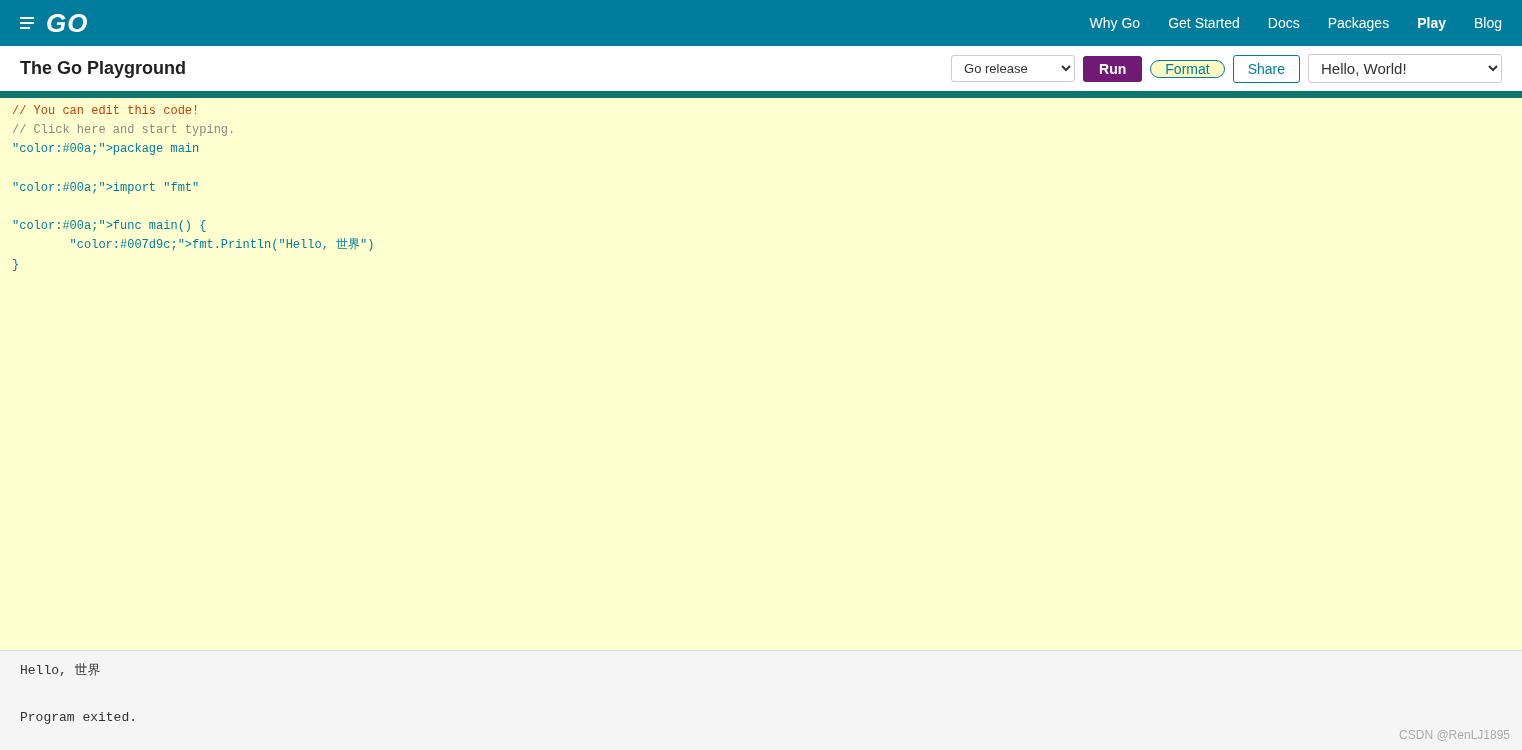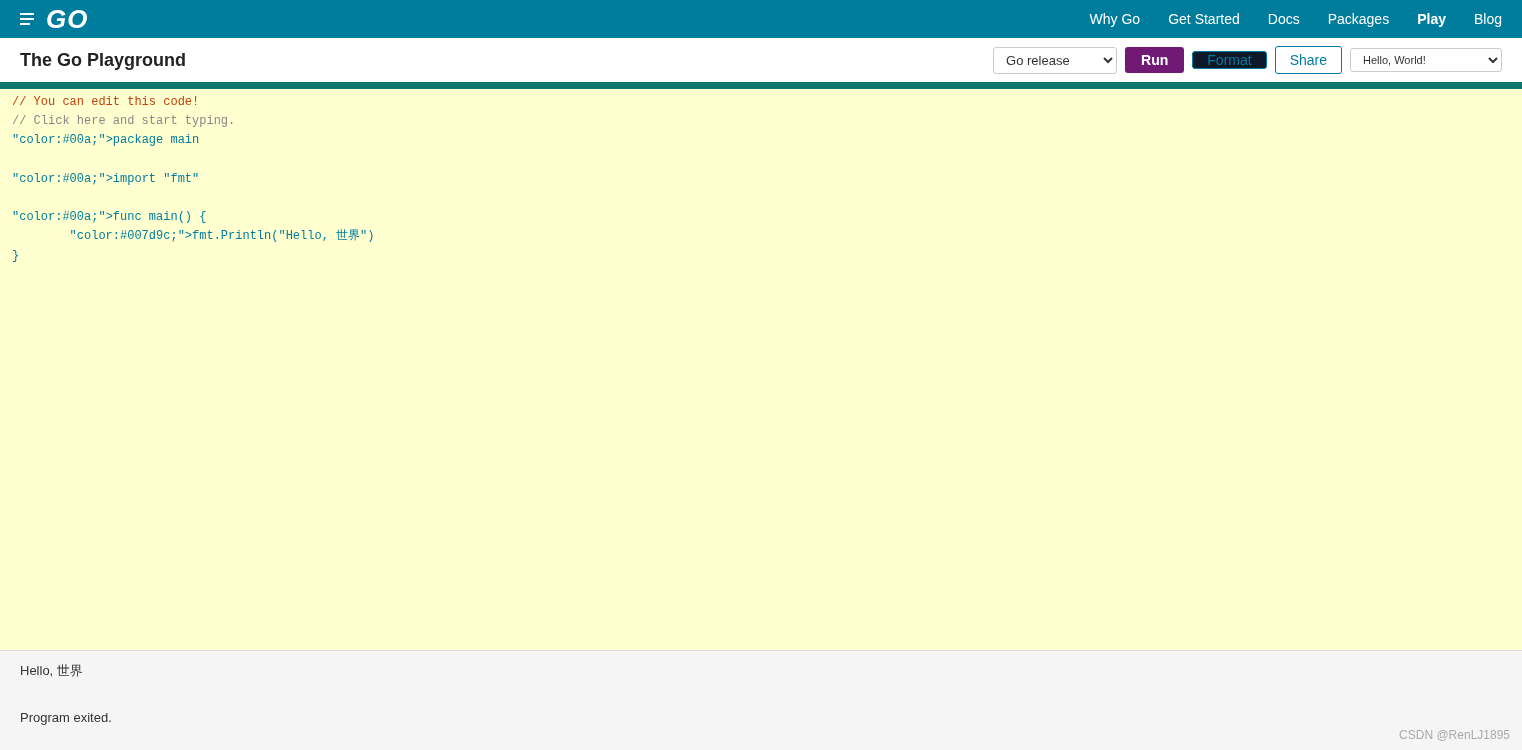--- a/index.html
+++ b/index.html
@@ -4,21 +4,21 @@
   <style>
     * { margin: 0; padding: 0; box-sizing: border-box; }
     body { font-family: Arial, sans-serif; background: #fff; display: flex; flex-direction: column; height: 750px; overflow: hidden; }
 
     
     .navbar {
       background-color: #007d9c;
       display: flex;
       align-items: center;
       padding: 0 20px;
-      height: 38px;
+      height: 46px;
       flex-shrink: 0;
     }
     .navbar-logo {
       display: flex;
       align-items: center;
       gap: 8px;
       color: #fff;
       font-size: 22px;
       font-weight: bold;
       margin-right: auto;
@@ -91,42 +91,42 @@
       background-color: #701a75;
       color: #fff;
       border: none;
       padding: 5px 16px;
       border-radius: 3px;
       font-size: 14px;
       font-weight: bold;
       cursor: pointer;
     }
     .btn-format {
-      background-color: #0f172a;
+      background-color: #fef9c3;
       color: #007d9c;
       border: 1px solid #007d9c;
       padding: 0 14px;
-      border-radius: 3px;
+      border-radius: 11px;
       font-size: 14px;
       cursor: pointer;
     }
     .btn-share {
       background-color: #fff;
       color: #007d9c;
       border: 1px solid #007d9c;
       padding: 5px 14px;
       border-radius: 3px;
       font-size: 14px;
       cursor: pointer;
     }
     .template-select {
       padding: 4px 8px;
       border: 1px solid #ccc;
       border-radius: 3px;
-      font-size: 11px;
+      font-size: 15px;
       background: #fff;
       color: #333;
       min-width: 130px;
       cursor: pointer;
     }
 
     
     .editor-area {
       display: flex;
       flex: 1;
@@ -159,21 +159,21 @@
       background: #ffffd0;
       outline: none;
       border: none;
     }
 
     
     .output-area {
       background: #f5f5f5;
       border-top: 1px solid #ddd;
       padding: 8px 20px;
-      font-family: Liberation Sans, sans-serif;
+      font-family: Liberation Mono, monospace;
       font-size: 13px;
       color: #333;
       min-height: 100px;
       max-height: 130px;
       overflow-y: auto;
       flex-shrink: 0;
     }
     .output-line {
       line-height: 1.8;
     }

